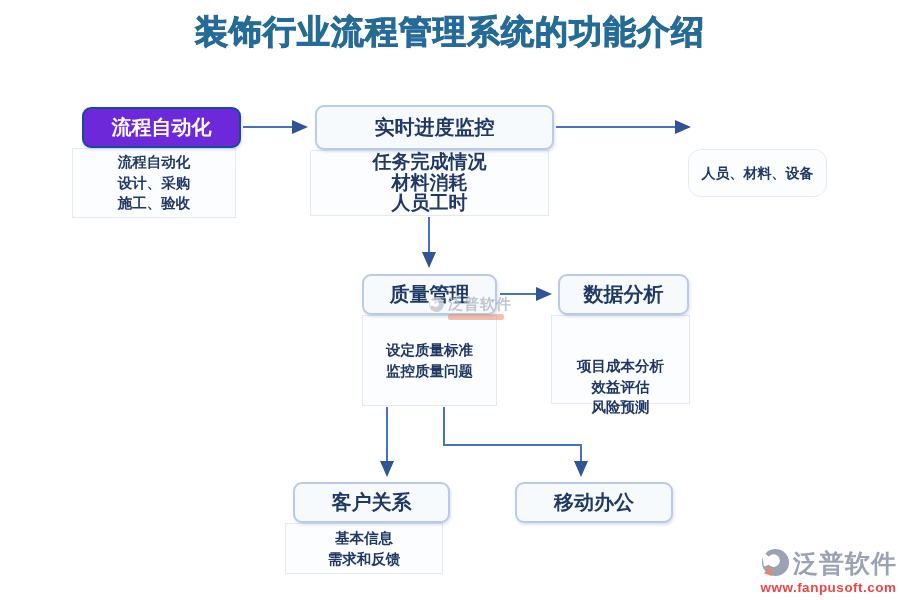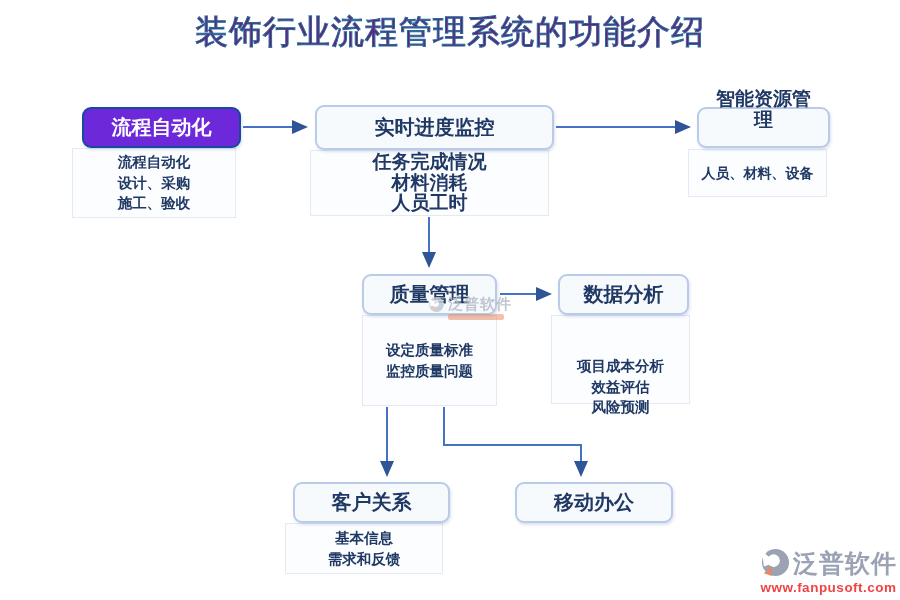--- a/index.html
+++ b/index.html
@@ -2,22 +2,22 @@
 <html><head>
 <meta charset="utf-8">
 <style>
   html,body{margin:0;padding:0;background:#fff;}
   .canvas{
     position:relative;width:900px;height:600px;background:#ffffff;
     font-family:"Liberation Sans","DejaVu Sans",sans-serif;overflow:hidden;
   }
   .title{
     position:absolute;left:0;top:10px;width:100%;text-align:center;
-    font-size:33px;font-weight:normal;letter-spacing:1px;
-    color:#701a75;-webkit-text-stroke:1px #266a9b;
+    font-size:33px;font-weight:bold;letter-spacing:1px;
+    color:#15803d;-webkit-text-stroke:1px #266a9b;
   }
   .hdr{
     position:absolute;display:flex;align-items:center;justify-content:center;
     border-radius:9px;font-weight:bold;font-size:20px;color:#1f3864;
     background:#f7fafd;border:2px solid #b9cbe8;box-sizing:border-box;
     box-shadow:1px 2px 3px rgba(120,145,185,0.25);z-index:2;text-align:center;
   }
   .hdr.primary{background:#6d28d9;color:#ffffff;border:2px solid #17499e;}
   .hdr.overflow-label{overflow:visible;}
   .hdr .wrap-label{
@@ -85,24 +85,21 @@
 
   <div class="hdr" style="left:315px;top:105px;width:239px;height:45px;">
     <span>实时进度监控</span>
   </div>
   <div class="detail" style="left:310px;top:150px;width:239px;height:66px;font-size:19px;">
     <div>任务完成情况</div>
     <div>材料消耗</div>
     <div>人员工时</div>
   </div>
 
-  <div class="hdr overflow-label" style="left:697px;top:107px;width:133px;height:41px;">
-    <span class="wrap-label">智能资源管理</span>
-  </div>
-  <div class="detail" style="left:688px;top:149px;width:139px;height:48px;font-size:14px;">
+  <div class="detail" style="left:688px;top:149px;width:139px;height:48px;font-size:14px;border-radius:13px;">
     <div>人员、材料、设备</div>
   </div>
 
   <div class="hdr" style="left:362px;top:274px;width:135px;height:41px;">
     <span>质量管理</span>
   </div>
   <div class="detail" style="left:362px;top:315px;width:135px;height:91px;">
     <div>设定质量标准</div>
     <div>监控质量问题</div>
   </div>

